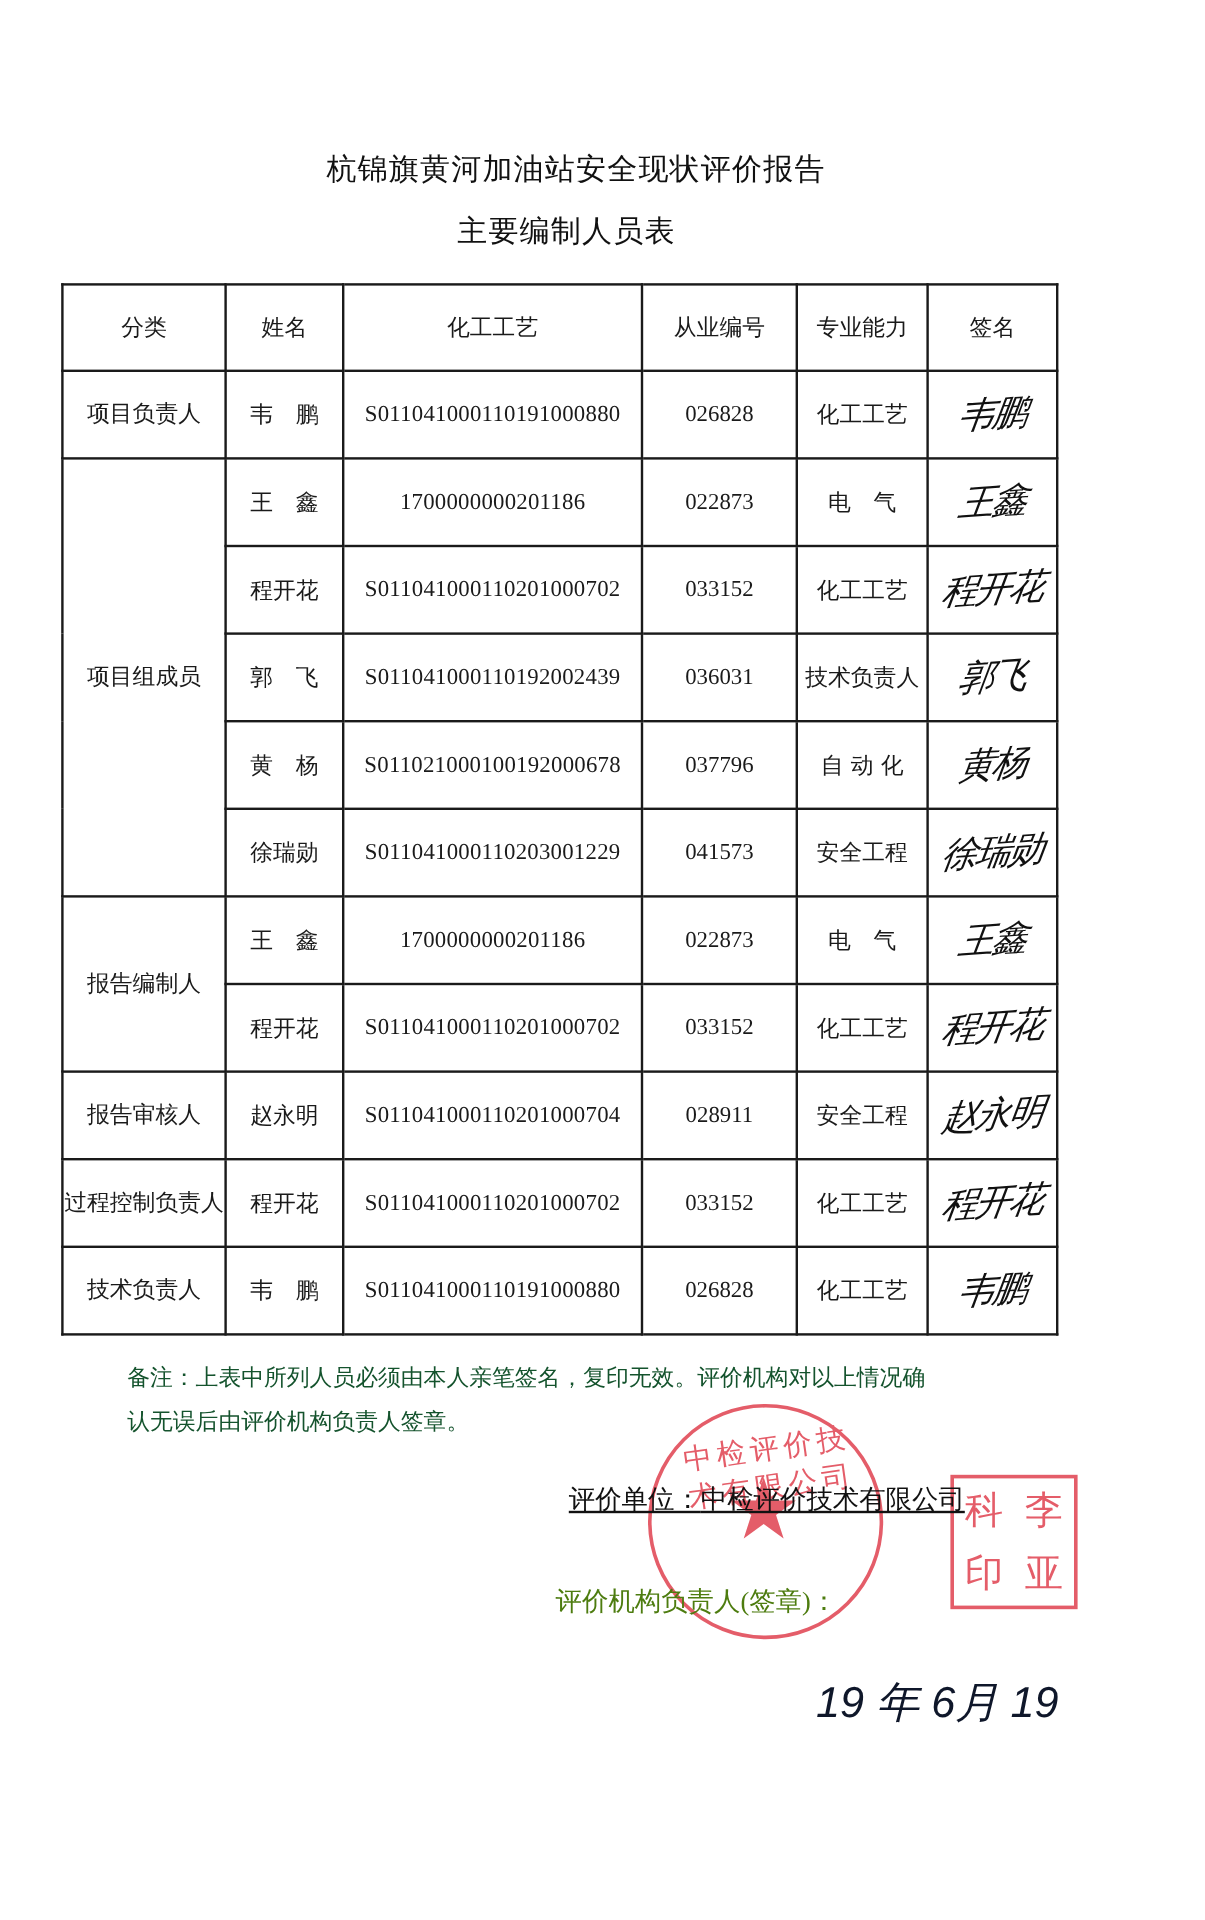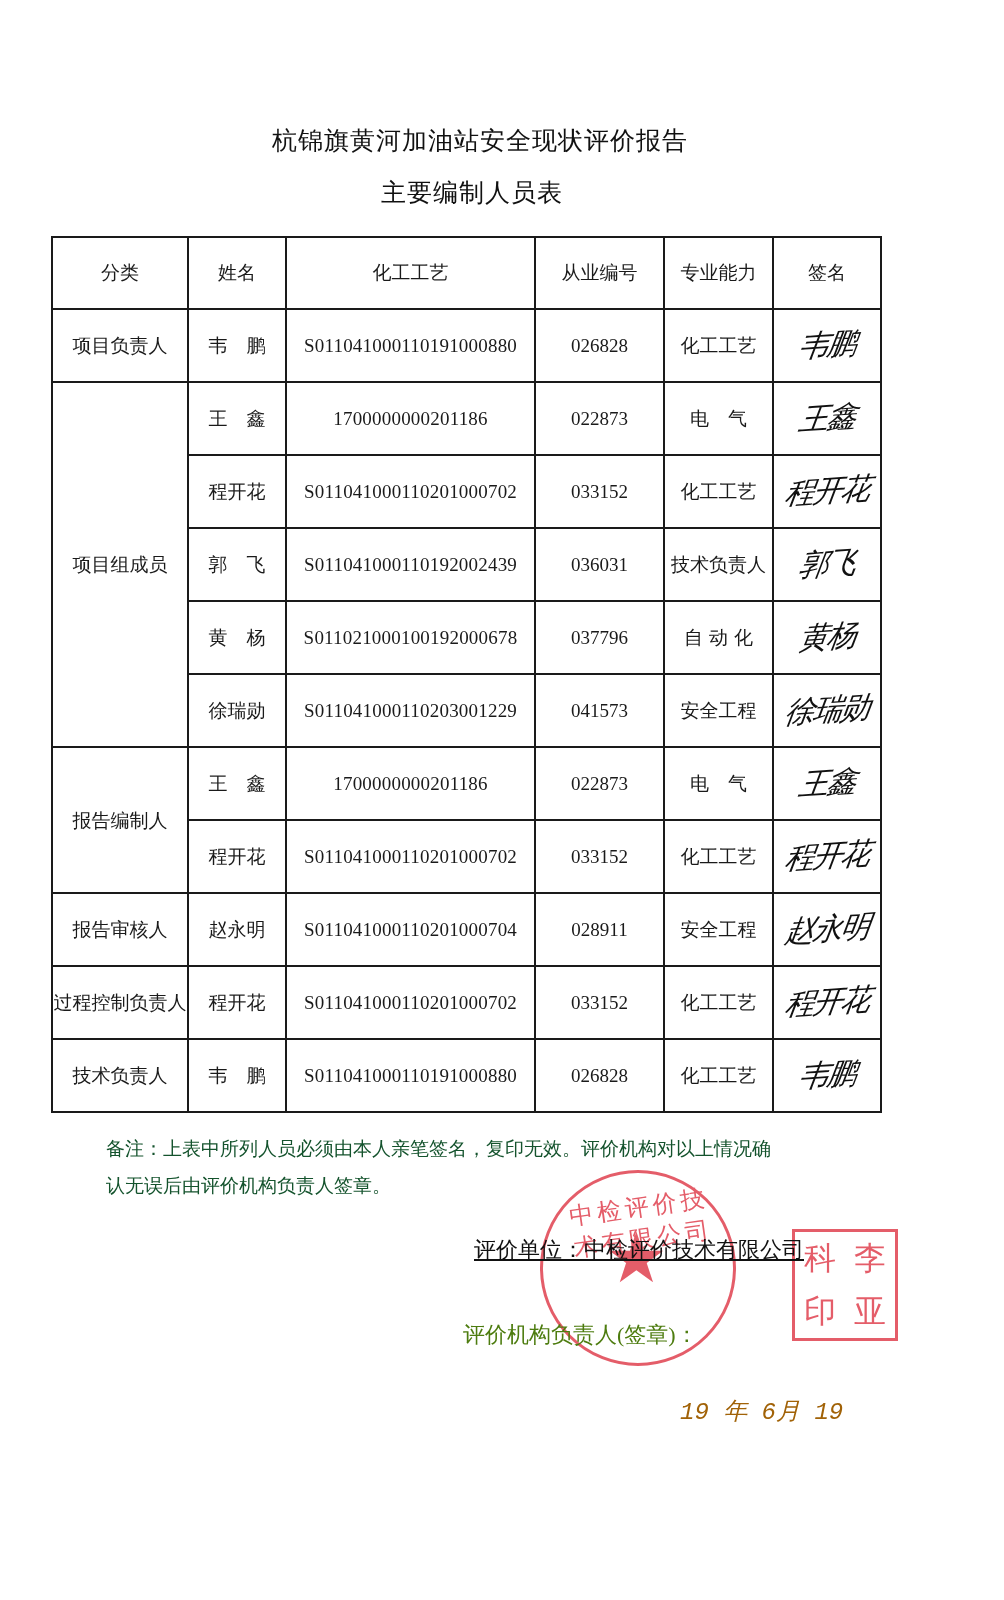--- a/index.html
+++ b/index.html
@@ -40,21 +40,21 @@
   .org-line {
     position: absolute; left: 474px; top: 1235px;
     font-family: "DejaVu Sans", sans-serif; font-size: 22px; color: #111; z-index: 3; text-decoration: underline;
   }
   .resp-line {
     position: absolute; left: 463px; top: 1320px;
     font-family: Liberation Serif, serif; font-size: 22px; color: #4d7c0f; z-index: 3;
   }
   .date {
     position: absolute; left: 680px; top: 1395px;
-    font-family: Liberation Mono, monospace; font-style: italic; font-size: 24px; color: #a16207;
+    font-family: Liberation Sans, sans-serif; font-style: italic; font-size: 36px; color: #0f172a;
   }
   .seal-round {
     position: absolute; left: 540px; top: 1170px; width: 190px; height: 190px;
     border: 3px solid #e0414f; border-radius: 50%; z-index: 2; opacity: 0.85;
   }
   .seal-round .star {
     position: absolute; left: 62px; top: 50px; font-size: 70px; color: #e0414f; line-height: 1;
   }
   .seal-round .ring-text {
     position: absolute; left: 28px; top: 18px; width: 140px; text-align: center;

